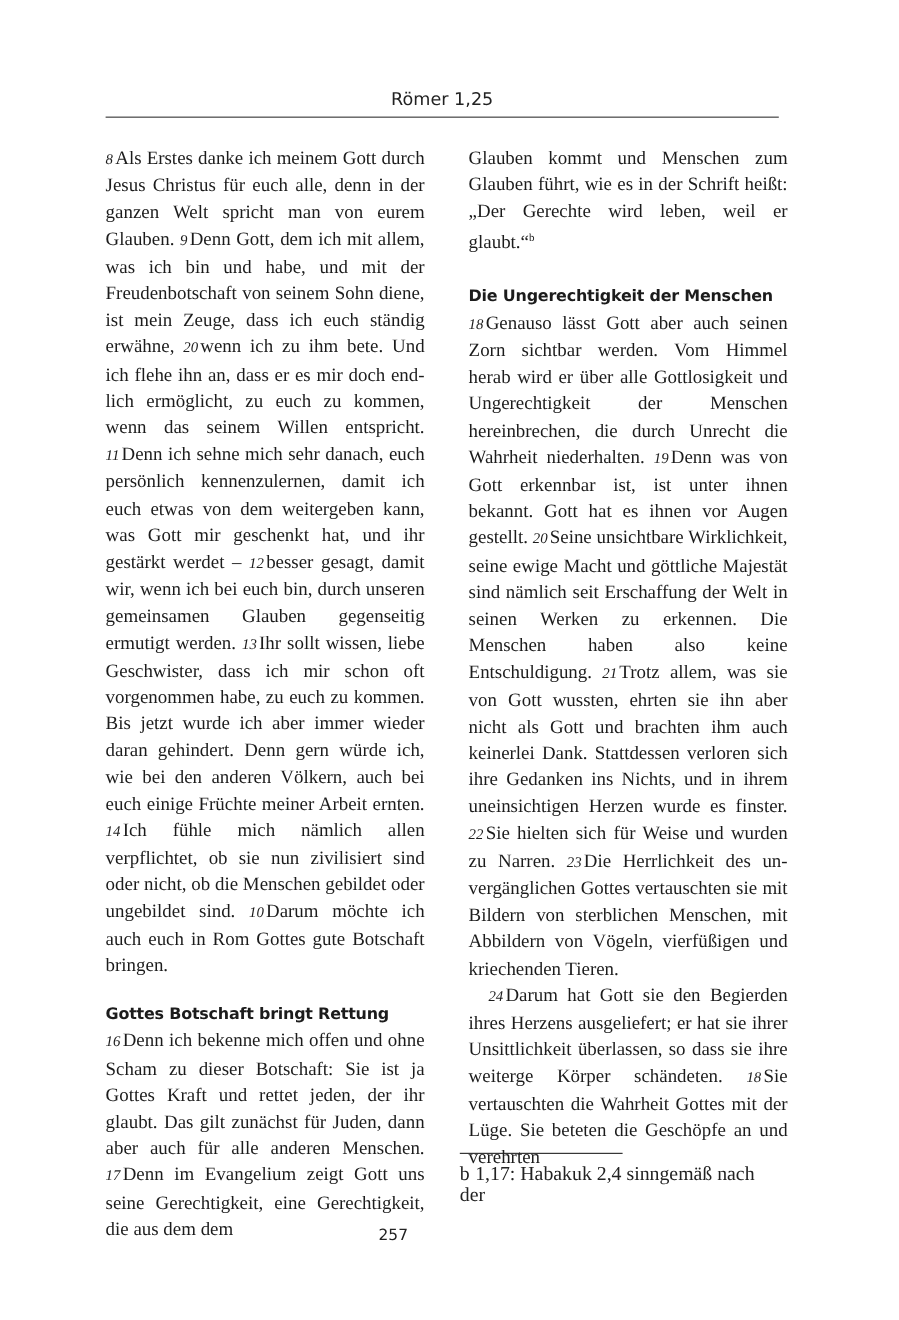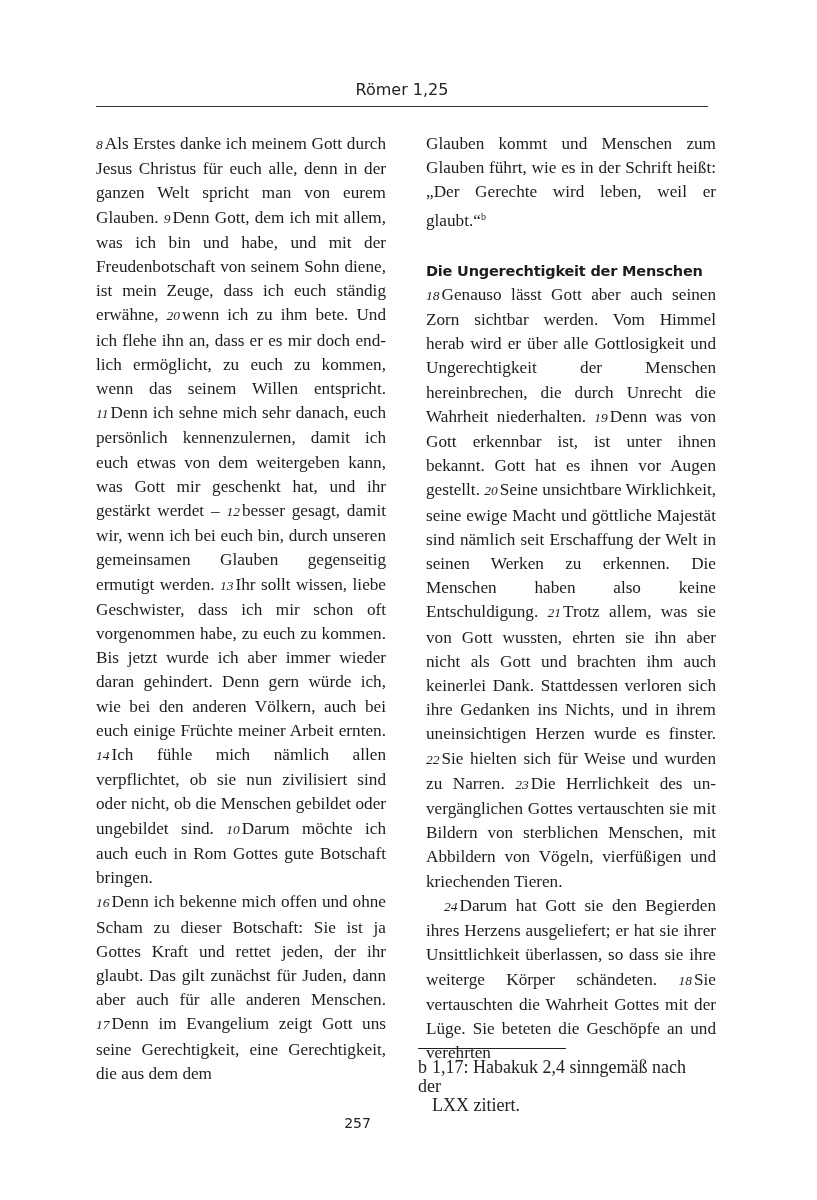--- a/index.html
+++ b/index.html
@@ -52,20 +52,21 @@
   <p class="p">
     <span class="vn">8</span><span>Als Erstes danke ich meinem Gott durch Jesus Christus für euch alle, denn in der ganzen Welt spricht man von eurem Glauben.</span>
     <span class="vn">9</span><span>Denn Gott, dem ich mit allem, was ich bin und habe, und mit der Freudenbotschaft von seinem Sohn diene, ist mein Zeuge, dass ich euch ständig erwäh­ne,</span>
     <span class="vn">20</span><span>wenn ich zu ihm bete. Und ich flehe ihn an, dass er es mir doch end­lich ermöglicht, zu euch zu kommen, wenn das seinem Willen entspricht.</span>
     <span class="vn">11</span><span>Denn ich sehne mich sehr danach, euch persönlich kennenzulernen, da­mit ich euch etwas von dem weiterge­ben kann, was Gott mir geschenkt hat, und ihr gestärkt werdet –</span>
     <span class="vn">12</span><span>besser ge­sagt, damit wir, wenn ich bei euch bin, durch unseren gemeinsamen Glau­ben gegenseitig ermutigt werden.</span>
     <span class="vn">13</span><span>Ihr sollt wissen, liebe Geschwister, dass ich mir schon oft vorgenommen habe, zu euch zu kommen. Bis jetzt wurde ich aber immer wieder daran gehindert. Denn gern würde ich, wie bei den anderen Völkern, auch bei euch einige Früchte meiner Arbeit ernten.</span>
     <span class="vn">14</span><span>Ich fühle mich nämlich al­len verpflichtet, ob sie nun zivilisiert sind oder nicht, ob die Menschen ge­bildet oder ungebildet sind.</span>
     <span class="vn">10</span><span>Darum möchte ich auch euch in Rom Gottes gute Botschaft bringen.</span>
   </p>
+  <h3 class="heading">Gottes Botschaft bringt Rettung</h3>
   <p class="p">
     <span class="vn">16</span><span>Denn ich bekenne mich offen und ohne Scham zu dieser Botschaft: Sie ist ja Gottes Kraft und rettet jeden, der ihr glaubt. Das gilt zunächst für Ju­den, dann aber auch für alle anderen Menschen.</span>
     <span class="vn">17</span><span>Denn im Evangelium zeigt Gott uns seine Gerechtigkeit, eine Gerechtigkeit, die aus dem dem</span>
   </p>
 </div>
 
 <div class="col col-right">
   <p class="p" style="text-align: justify;">
     <span>Glauben kommt und Menschen zum Glauben führt, wie es in der Schrift heißt: „Der Gerechte wird leben, weil er glaubt.“</span><span class="sup">b</span>
   </p>
@@ -80,16 +81,15 @@
   </p>
   <p class="p indent">
     <span class="vn">24</span><span>Darum hat Gott sie den Begier­den ihres Herzens ausgeliefert; er hat sie ihrer Unsittlichkeit überlassen, so dass sie ihre weiterge Körper schän­deten.</span>
     <span class="vn">18</span><span>Sie vertauschten die Wahr­heit Gottes mit der Lüge. Sie bete­ten die Geschöpfe an und verehrten</span>
   </p>
 </div>
 
 <div class="fn-rule"></div>
 <div class="footnote">
   <span class="fn-marker">b</span><span class="fn-body"><span>1,17:</span> <span>Habakuk 2,4 sinngemäß nach der</span></span>
-  <span class="fn-cont">LXX zitiert.</span>
 </div>
 
 <div class="page-number">257</div>
 
 </body></html>

